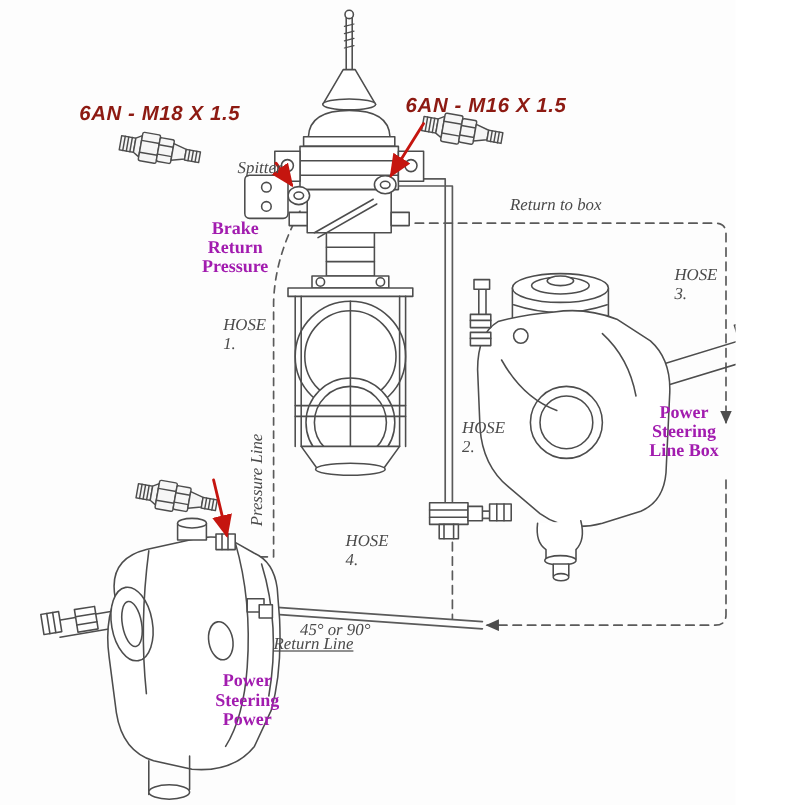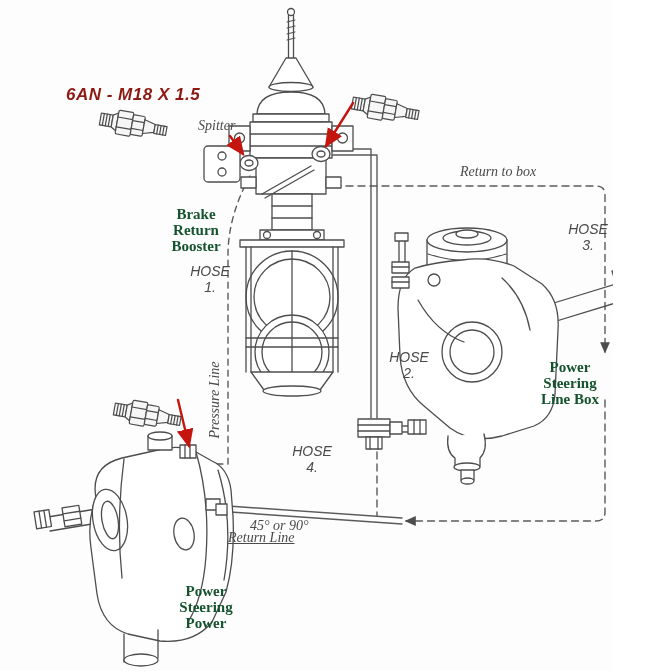--- a/index.html
+++ b/index.html
@@ -12,30 +12,30 @@
   .stage svg{ position:absolute; left:0; top:0; }
   .lbl{ position:absolute; }
   .lbl-fitting{
     font-family:"Liberation Sans", sans-serif;
     font-style:italic; font-weight:700; font-size:17px;
     letter-spacing:.5px; white-space:nowrap;
     color:var(--color-fitting_label, #8d1a12);
   }
   .lbl-part{
     font-family:"Liberation Serif", serif; font-weight:700;
-    font-size:15px; line-height:1.08; color:#14532d; text-align:center;margin-top:23px;
+    font-size:15px; line-height:1.08; color:#a21caf; text-align:center;
   }
   .lbl-part span{ display:block; }
   .lbl-note{
     font-family:"Liberation Serif", serif; font-style:italic;
     font-size:14px; color:#4a4a4a; white-space:nowrap;
   }
   .lbl-hose{
-    font-family:Liberation Sans, sans-serif; font-style:italic;
-    font-size:14px; color:#4a4a4a; text-align:center; line-height:1.12;
+    font-family:Liberation Serif, serif; font-style:italic;
+    font-size:14px; color:#4a4a4a; line-height:1.12;
   }
   .lbl-hose span{ display:block; }
   .rot90{ transform:rotate(-90deg); text-align:center; }
 </style>
 </head>
 <body>
 
 <div class="stage">
 
   <svg width="668" height="671" viewBox="0 0 668 671">
@@ -214,30 +214,31 @@
       <g stroke="#c5150f" stroke-width="2.4">
         <line x1="230" y1="136" x2="243" y2="154" marker-end="url(#arrRed)"></line>
         <line x1="353" y1="103" x2="326" y2="146" marker-end="url(#arrRed)"></line>
         <line x1="178" y1="400" x2="189" y2="446" marker-end="url(#arrRed)"></line>
       </g>
     </g>
   </svg>
 
   <div class="lbl lbl-fitting" style="left:66px; top:85px;">6AN - M18 X 1.5</div>
 
-
-
-  <div class="lbl lbl-note" style="left:198px; top:118px;">Spitter</div>
-
-  <div class="lbl lbl-note" style="left:460px; top:164px;">Return to box</div>
+  <div class="lbl lbl-fitting" style="left:338px; top:78px;">6AN - M16 X 1.5</div>
+
+
+  <div class="lbl lbl-note" style="left:198px; top:133px;">Spitter</div>
+
+  <div class="lbl lbl-note" style="left:425px; top:164px;">Return to box</div>
 
   <div class="lbl lbl-part" style="left:149px; top:183px; width:94px;">
     <span>Brake</span>
     <span>Return</span>
-    <span>Booster</span>
+    <span>Pressure</span>
   </div>
 
   <div class="lbl lbl-hose" style="left:186px; top:264px; width:48px;">
     <span>HOSE</span>
     <span>1.</span>
   </div>
 
   <div class="lbl lbl-hose" style="left:385px; top:350px; width:48px;">
     <span>HOSE</span>
     <span>2.</span>

